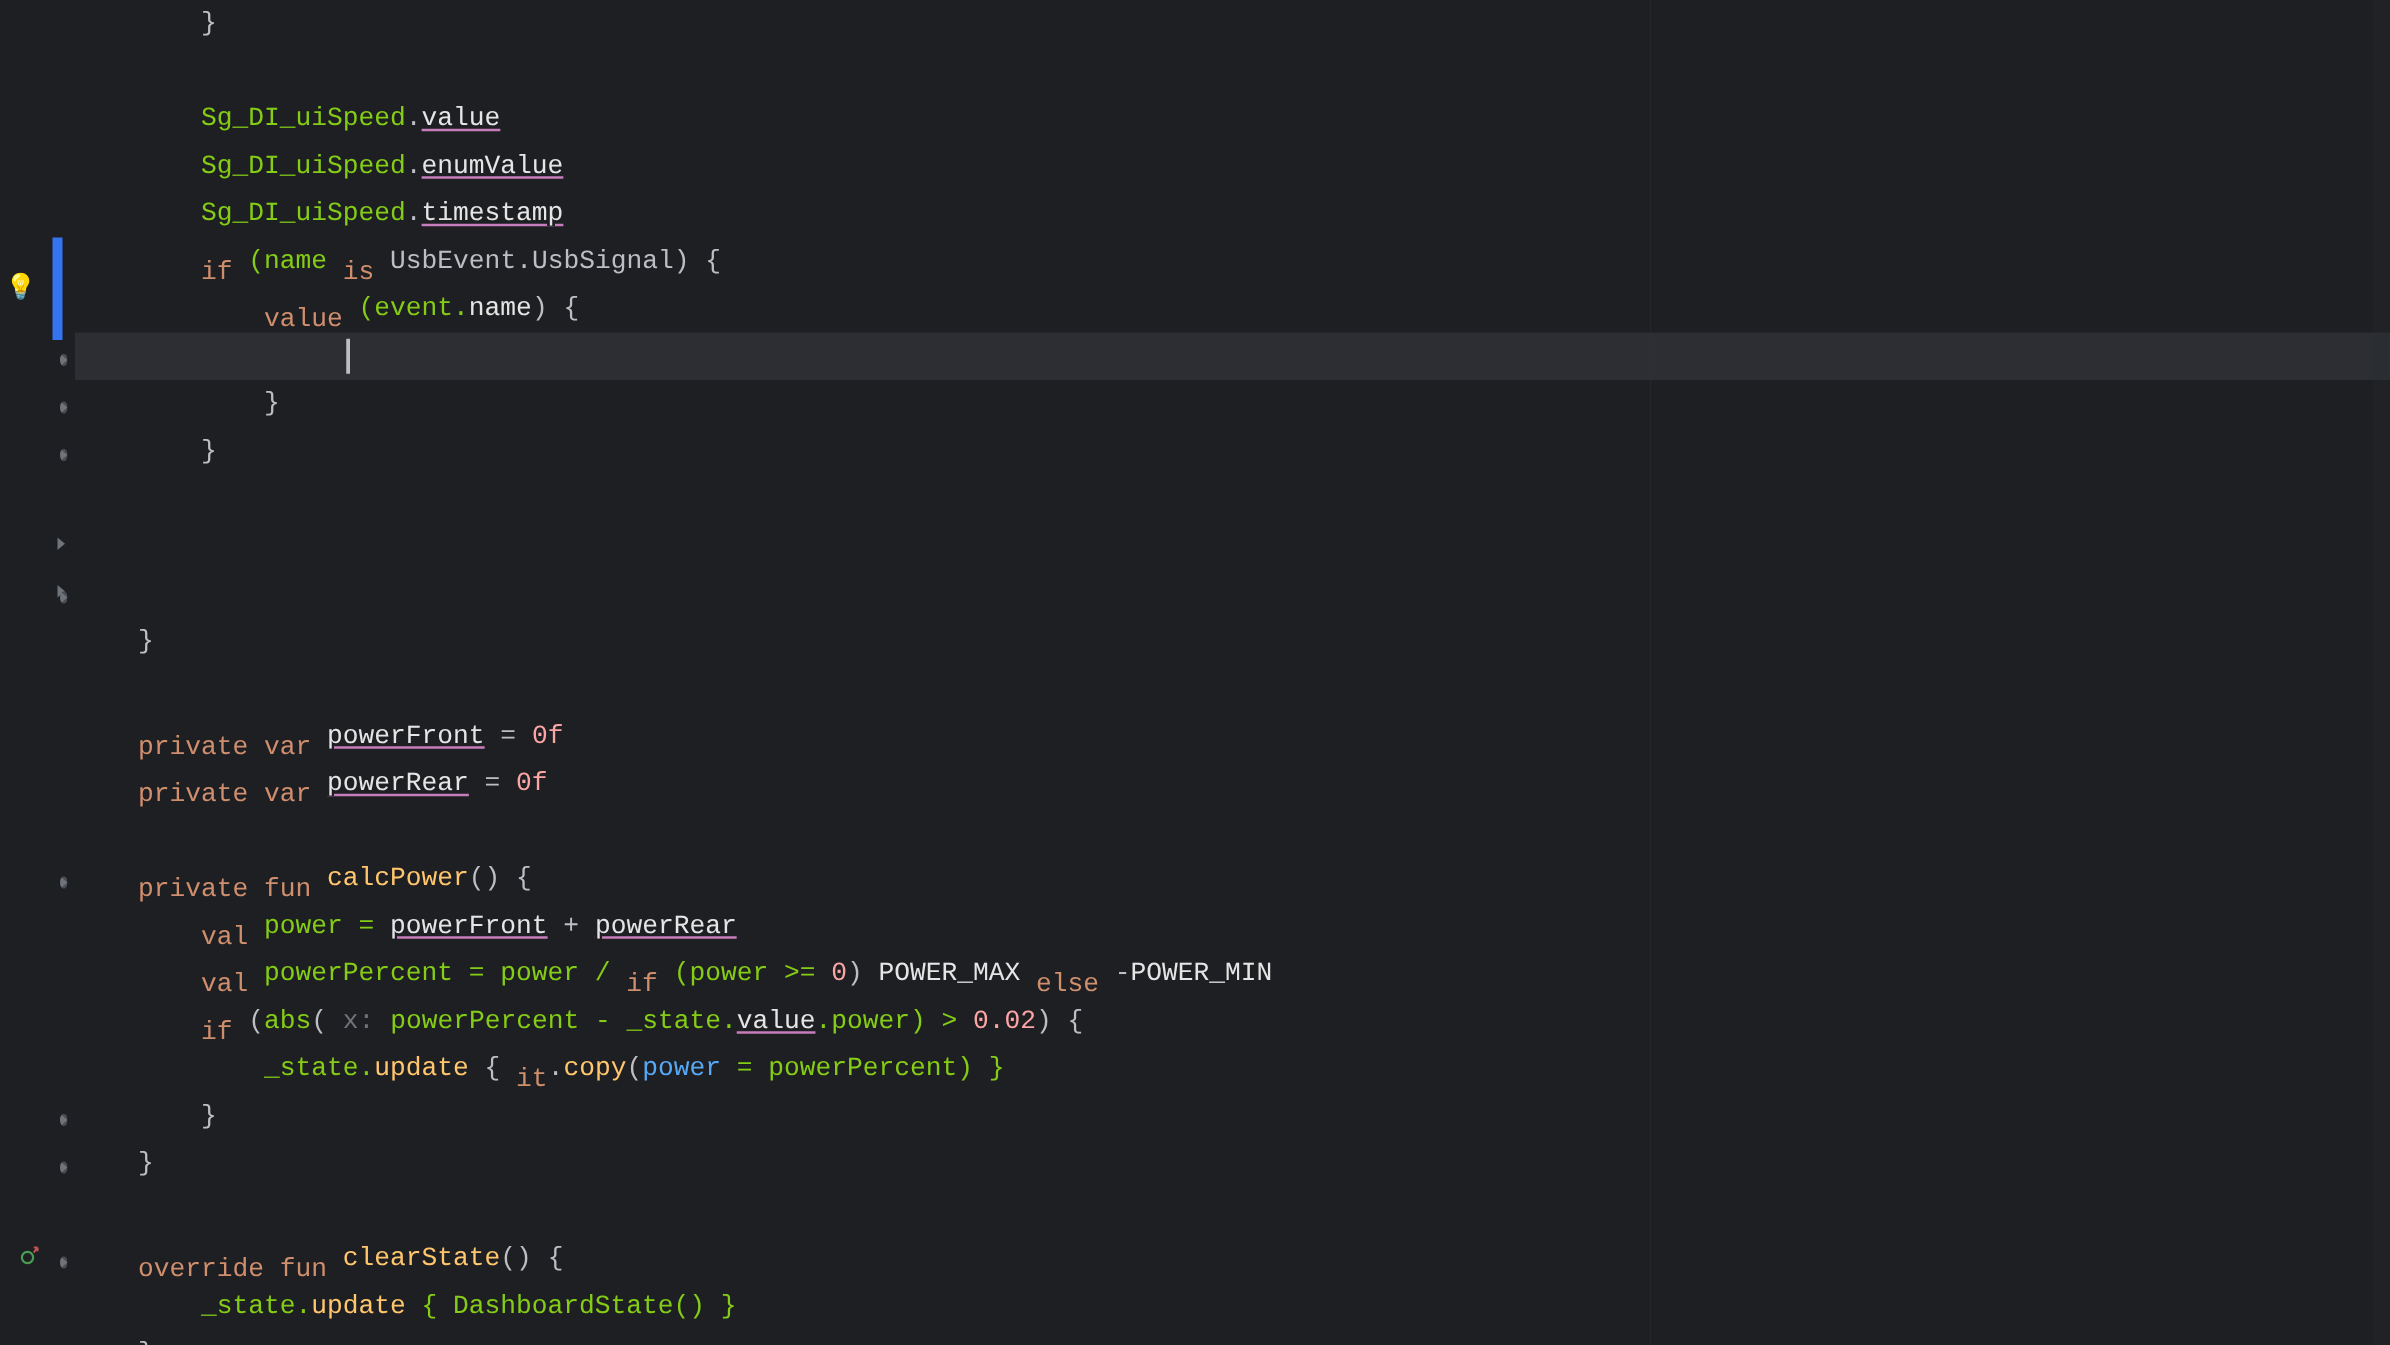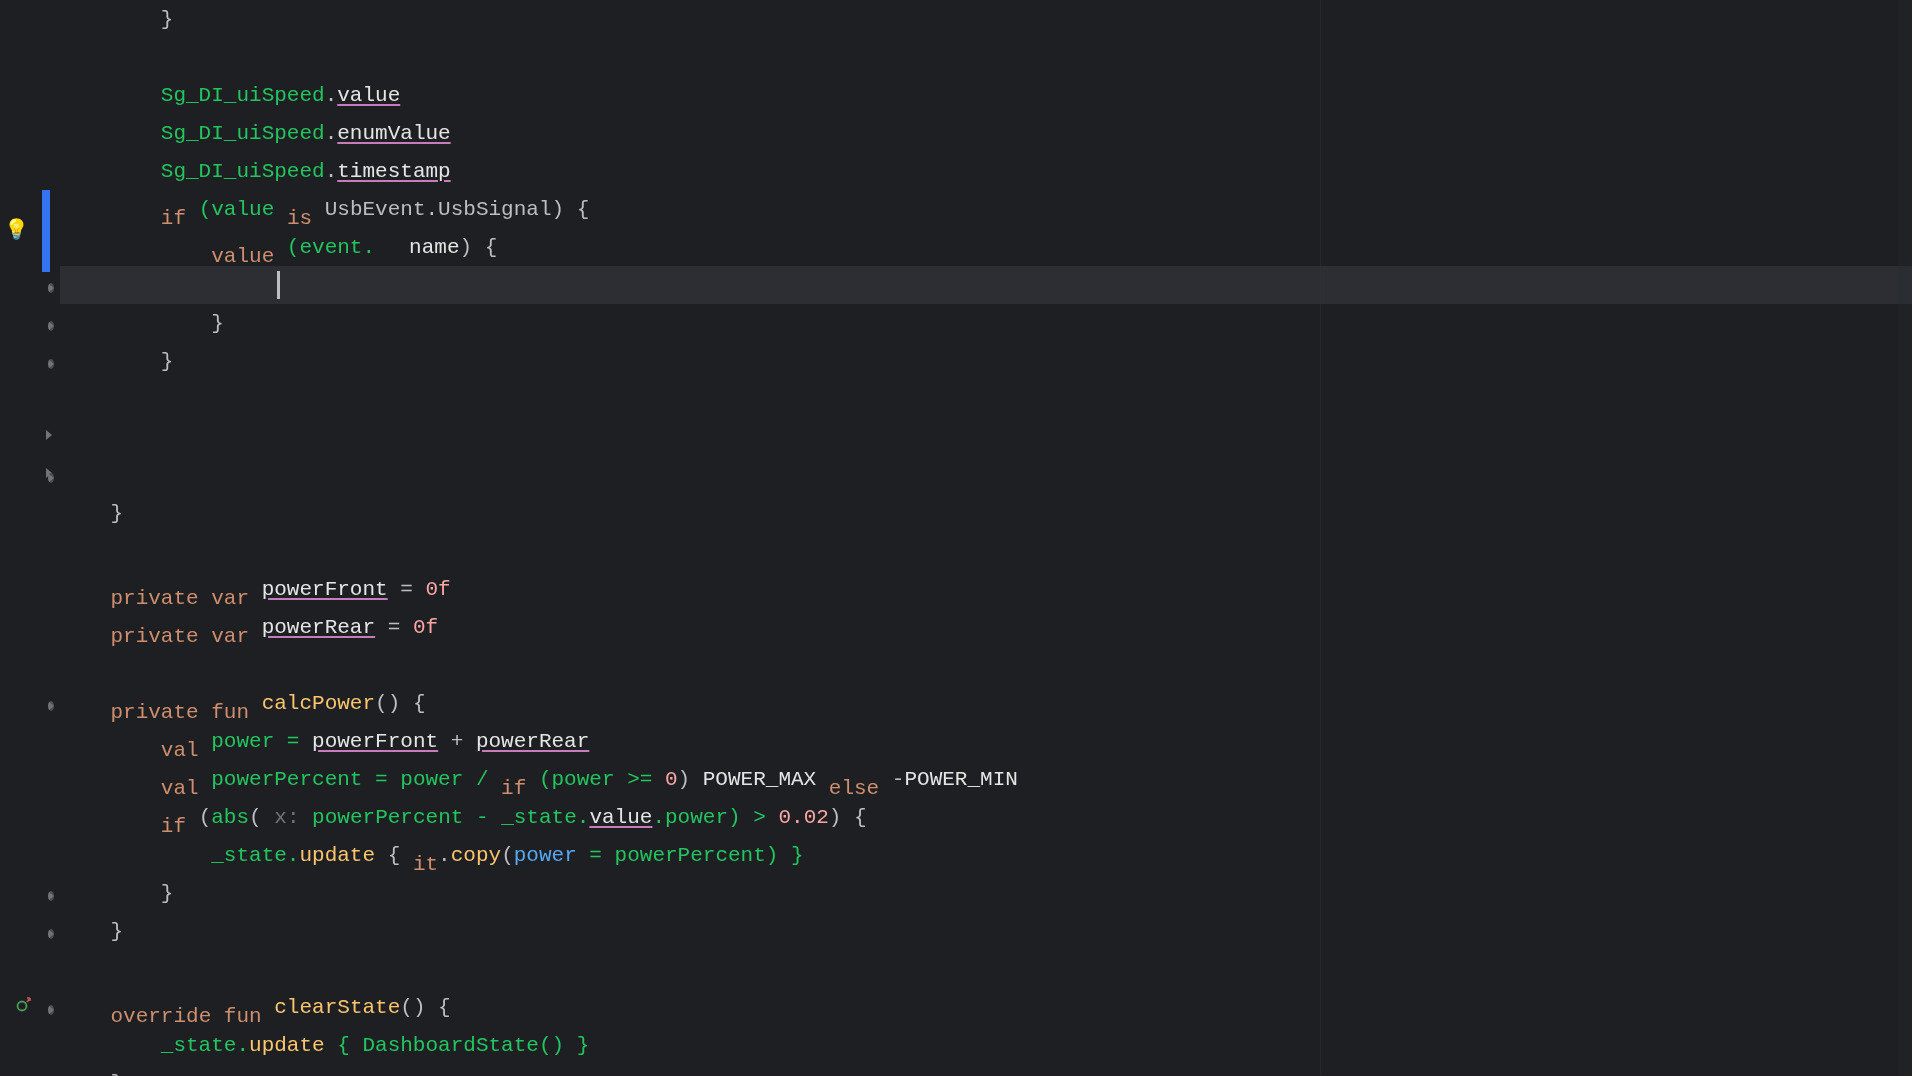--- a/index.html
+++ b/index.html
@@ -78,21 +78,21 @@
   }
   .bulb {
     position: absolute;
     left: 76px;
     top: 8px;
     font-size: 20px;
     z-index: 10;
   }
   
   .kw  { color: #cf8e6d; margin-top: 19px; }
-  .id  { color: #22c55e; }
+  .id  { color: #84cc16; }
   .mem { color: #e5e5e5; text-decoration: underline; text-decoration-color: #c77dbb; text-underline-offset: 3px; }
   .type{ color: #bcbec4; }
   .num { color: #fca5a5; }
   .op  { color: #bcbec4; }
   .pr  { color: #bcbec4; }
   .par { color: #56a8f5; }
   .hint{ color: #6f737a; }
   .fncall { color: #ffc66d; }
   .cursor {
     position: absolute;
@@ -180,22 +180,22 @@
       <div class="gutter-line"></div>
     </div>
   <div class="code-area" id="code">
     <div class="right-margin"></div>
   <div class="line"><span class="pr">        }</span></div>
       <div class="line"></div>
       <div class="line"><span class="id">        Sg_DI_uiSpeed</span><span class="op">.</span><span class="mem">value</span></div>
       <div class="line"><span class="id">        Sg_DI_uiSpeed</span><span class="op">.</span><span class="mem">enumValue</span></div>
       <div class="line"><span class="id">        Sg_DI_uiSpeed</span><span class="op">.</span><span class="mem">timestamp</span></div>
       <div class="bulb" style="position: absolute; left: -56px; top: 216.6px;">💡</div>
-      <div class="line"><span class="pr">        </span><span class="kw">if</span><span class="id"> (value </span><span class="kw">is</span><span class="type"> UsbEvent.UsbSignal) {</span></div>
-      <div class="line"><span class="pr">            </span><span class="kw">value</span><span class="id"> (event.</span><span class="mem" style="text-decoration: none; margin-left: 34px;">name</span><span class="pr">) {</span></div>
+      <div class="line"><span class="pr">        </span><span class="kw">if</span><span class="id"> (name </span><span class="kw">is</span><span class="type"> UsbEvent.UsbSignal) {</span></div>
+      <div class="line"><span class="pr">            </span><span class="kw">value</span><span class="id"> (event.</span><span class="mem" style="text-decoration: none;">name</span><span class="pr">) {</span></div>
       <div class="line highlighted"><span class="pr">                </span><div class="cursor"></div></div>
       <div class="line"><span class="pr">            }</span></div>
       <div class="line"><span class="pr">        }</span></div>
       <div class="line"></div>
       <div class="line"></div>
       <div class="line"></div>
       <div class="line"><span class="pr">    }</span></div>
       <div class="line"></div>
       <div class="line"><span class="pr">    </span><span class="kw">private var</span><span class="pr"> </span><span class="mem">powerFront</span><span class="op"> = </span><span class="num">0f</span></div>
       <div class="line"><span class="pr">    </span><span class="kw">private var</span><span class="pr"> </span><span class="mem">powerRear</span><span class="op"> = </span><span class="num">0f</span></div>

